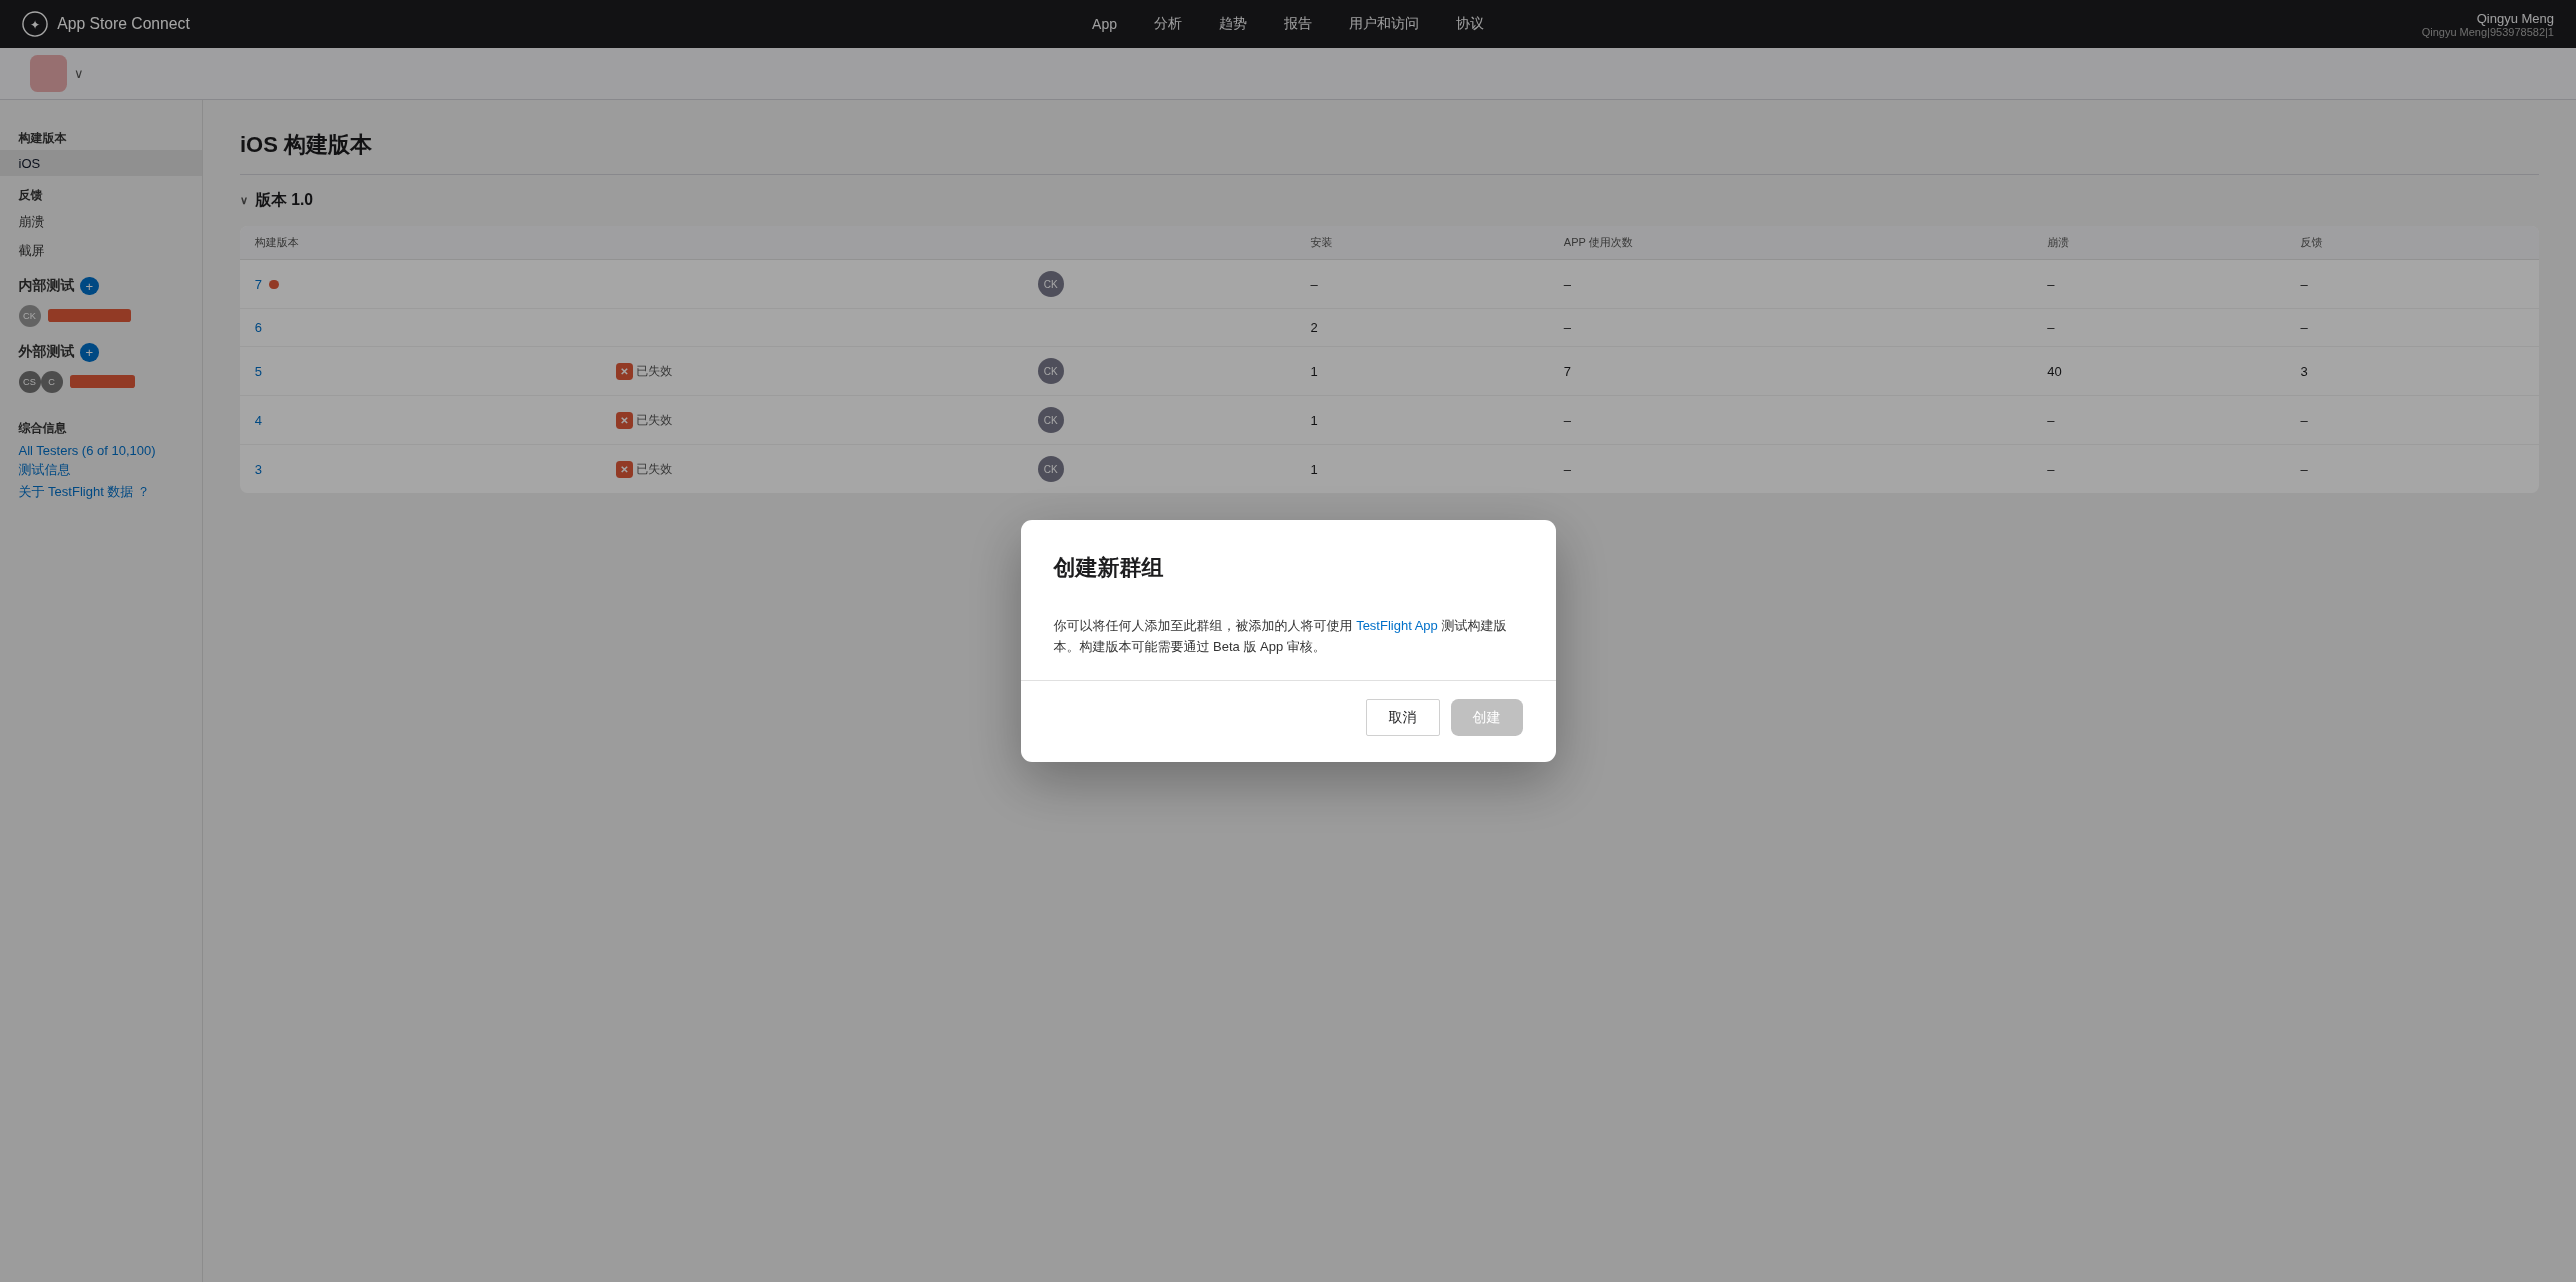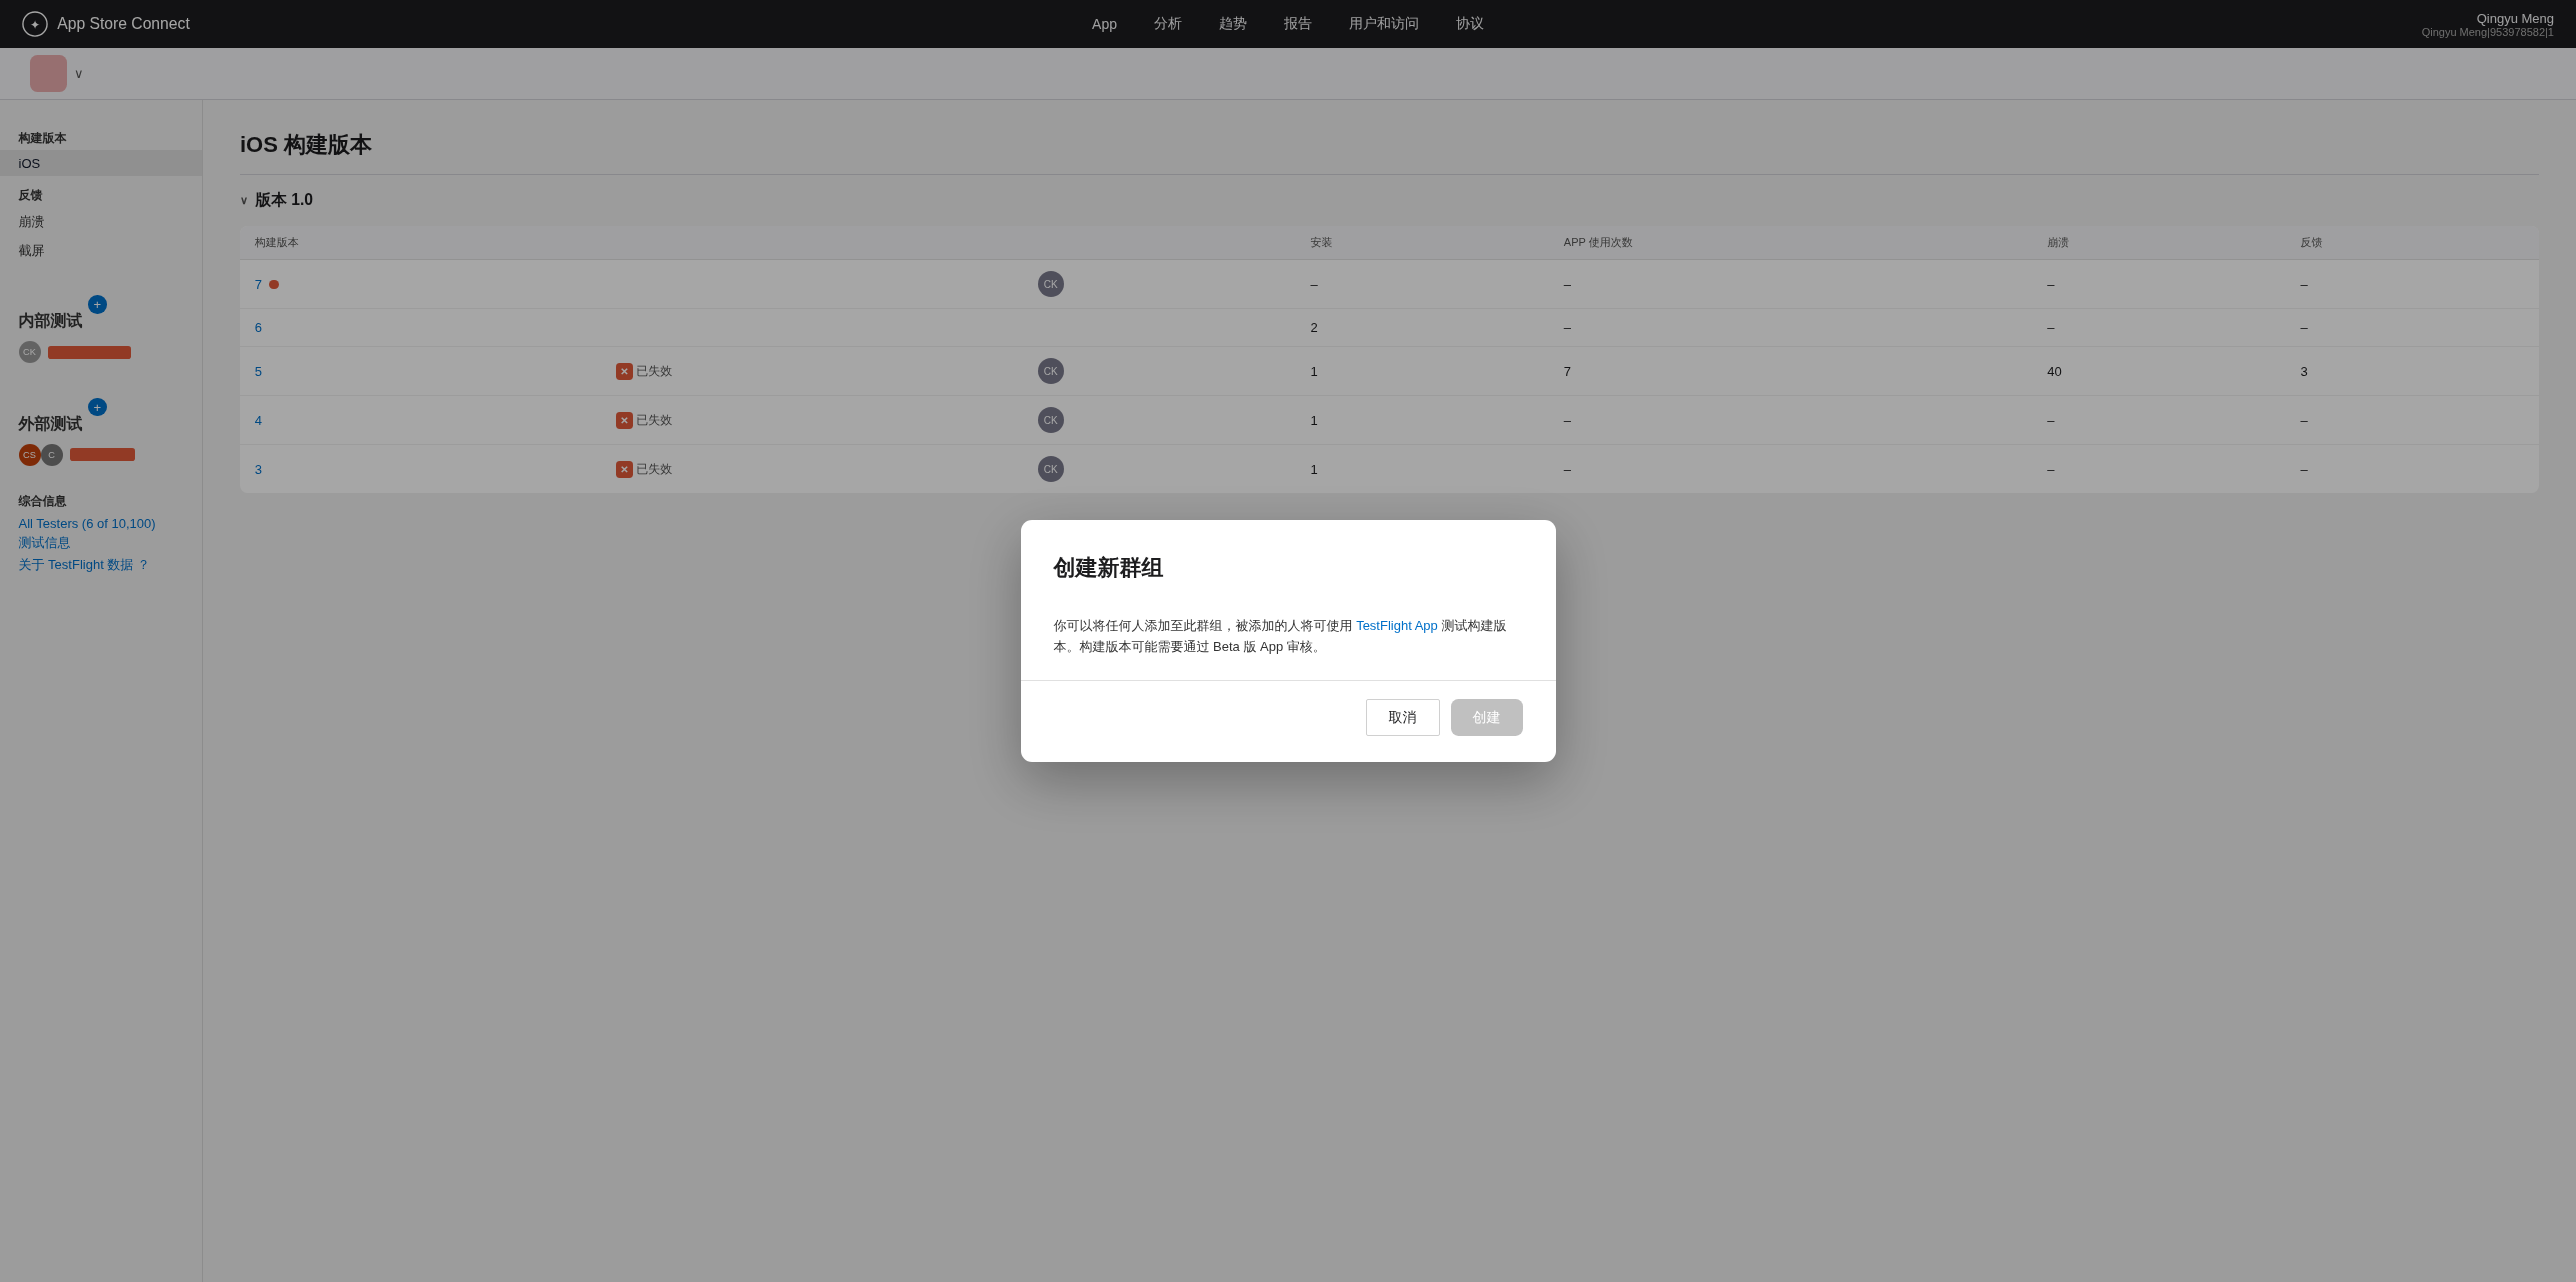--- a/index.html
+++ b/index.html
@@ -134,24 +134,23 @@
       background: #ddd;
       color: #0f172a;
     }
     .sidebar-section-header {
       display: flex;
       align-items: center;
       padding: 11px 18.5px 3.7px 18.5px;
       gap: 5.5px;
     }
     .sidebar-section-header .title {
-      font-size: 16px;
+      font-size: 14px;
       font-weight: 600;
       color: #333;
-      margin-top: 34px;
     }
     .add-btn {
       width: 18.5px;
       height: 18.5px;
       background: #0070c9;
       color: white;
       border-radius: 50%;
       display: flex;
       align-items: center;
       justify-content: center;
@@ -434,21 +433,21 @@
     <div class="sidebar-item-with-avatar">
       <div class="avatar-small">CK</div>
       <span class="redacted-bar" style="width:83px;"></span>
     </div>
 
     <div class="sidebar-section-header">
       <span class="title">外部测试</span>
       <div class="add-btn">+</div>
     </div>
     <div class="sidebar-item-with-avatar">
-      <div class="avatar-small" style="background:#c2410c;">CS</div>
+      <div class="avatar-small" style="background:#737373;">CS</div>
       <div class="avatar-small" style="background:#777; margin-left:-7.4px;">C</div>
       <span class="redacted-bar" style="width:65px;"></span>
     </div>
 
     <div style="margin-top: 22px; padding: 0 18.5px;">
       <div class="sidebar-section-title" style="padding: 0 0 3.7px 0;">综合信息</div>
       <div class="summary-item">All Testers (6 of 10,100)</div>
       <div class="summary-item">测试信息</div>
       <div class="summary-item">关于 TestFlight 数据 ？</div>
     </div>

